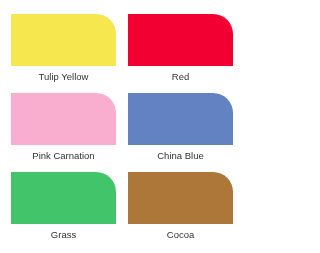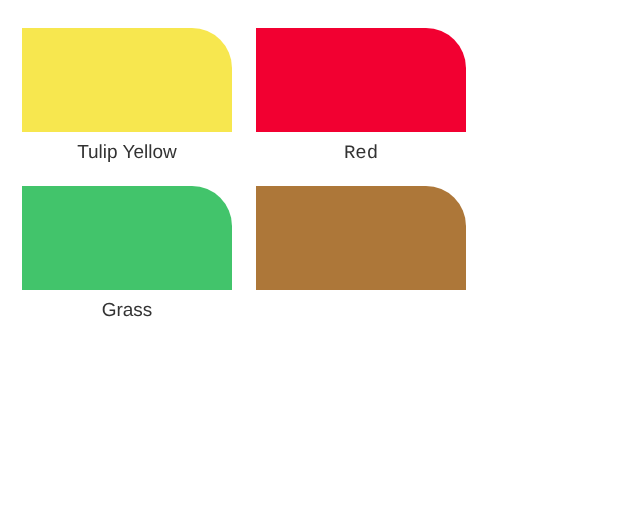--- a/index.html
+++ b/index.html
@@ -61,28 +61,39 @@
 
 <div id="palette">
 
   <div class="swatch-row">
     <div class="swatch-cell">
       <div class="swatch-chip" style="background: rgb(247, 231, 79); border-top-right-radius: 20px;"></div>
       <div class="swatch-label" style="color: rgb(51, 51, 51);">Tulip Yellow</div>
     </div>
     <div class="swatch-cell">
       <div class="swatch-chip" style="background: rgb(242, 0, 49); border-top-right-radius: 20px;"></div>
-      <div class="swatch-label" style="color: rgb(51, 51, 51); font-family: Liberation Mono, monospace;">Red</div>
+      <div class="swatch-label" style="color: rgb(51, 51, 51);">Red</div>
     </div>
   </div>
 
+  <div class="swatch-row">
+    <div class="swatch-cell">
+      <div class="swatch-chip" style="background: rgb(249, 174, 208); border-top-right-radius: 20px;"></div>
+      <div class="swatch-label" style="color: rgb(51, 51, 51);">Pink Carnation</div>
+    </div>
+    <div class="swatch-cell">
+      <div class="swatch-chip" style="background: rgb(99, 130, 194); border-top-right-radius: 20px;"></div>
+      <div class="swatch-label" style="color: rgb(51, 51, 51);">China Blue</div>
+    </div>
+  </div>
 
   <div class="swatch-row">
     <div class="swatch-cell">
       <div class="swatch-chip" style="background: rgb(66, 196, 107); border-top-right-radius: 20px;"></div>
       <div class="swatch-label" style="color: rgb(51, 51, 51);">Grass</div>
     </div>
     <div class="swatch-cell">
       <div class="swatch-chip" style="background: rgb(173, 119, 57); border-top-right-radius: 20px;"></div>
+      <div class="swatch-label" style="color: rgb(51, 51, 51);">Cocoa</div>
     </div>
   </div>
 
 </div>
 
 </body></html>

